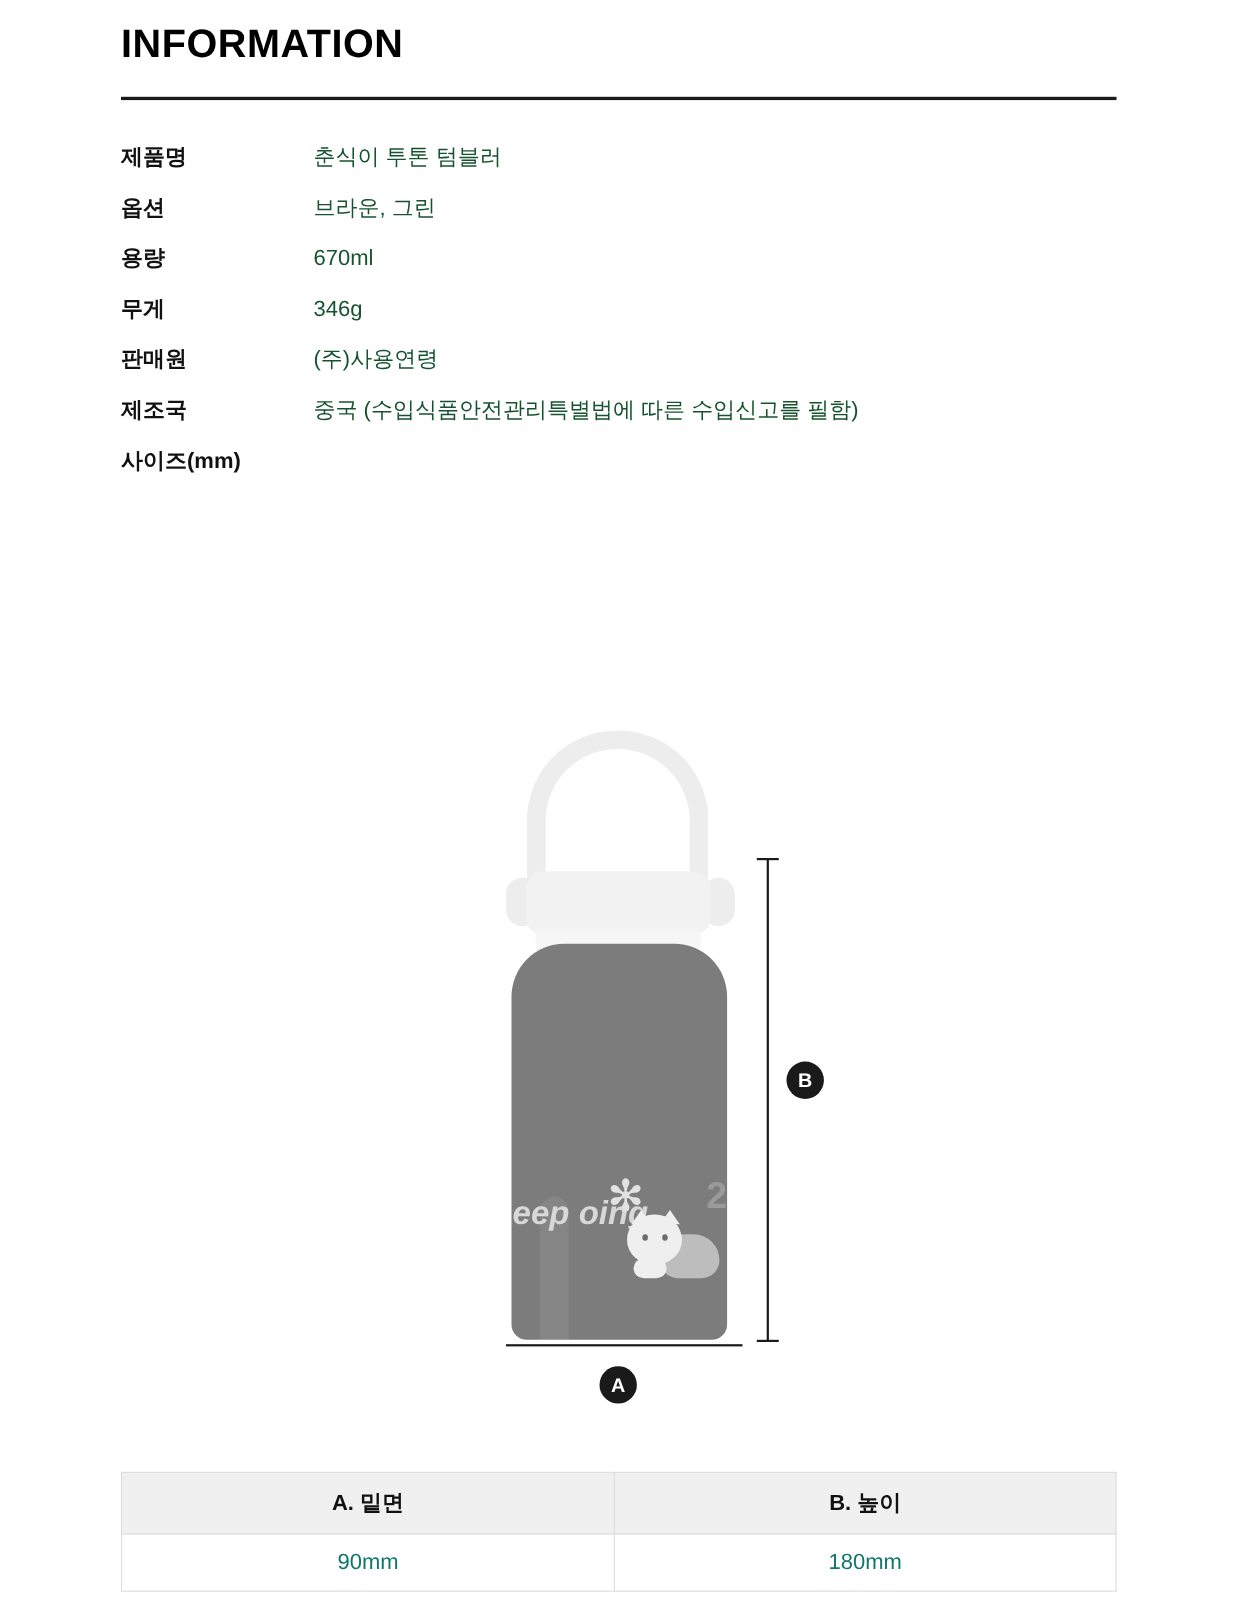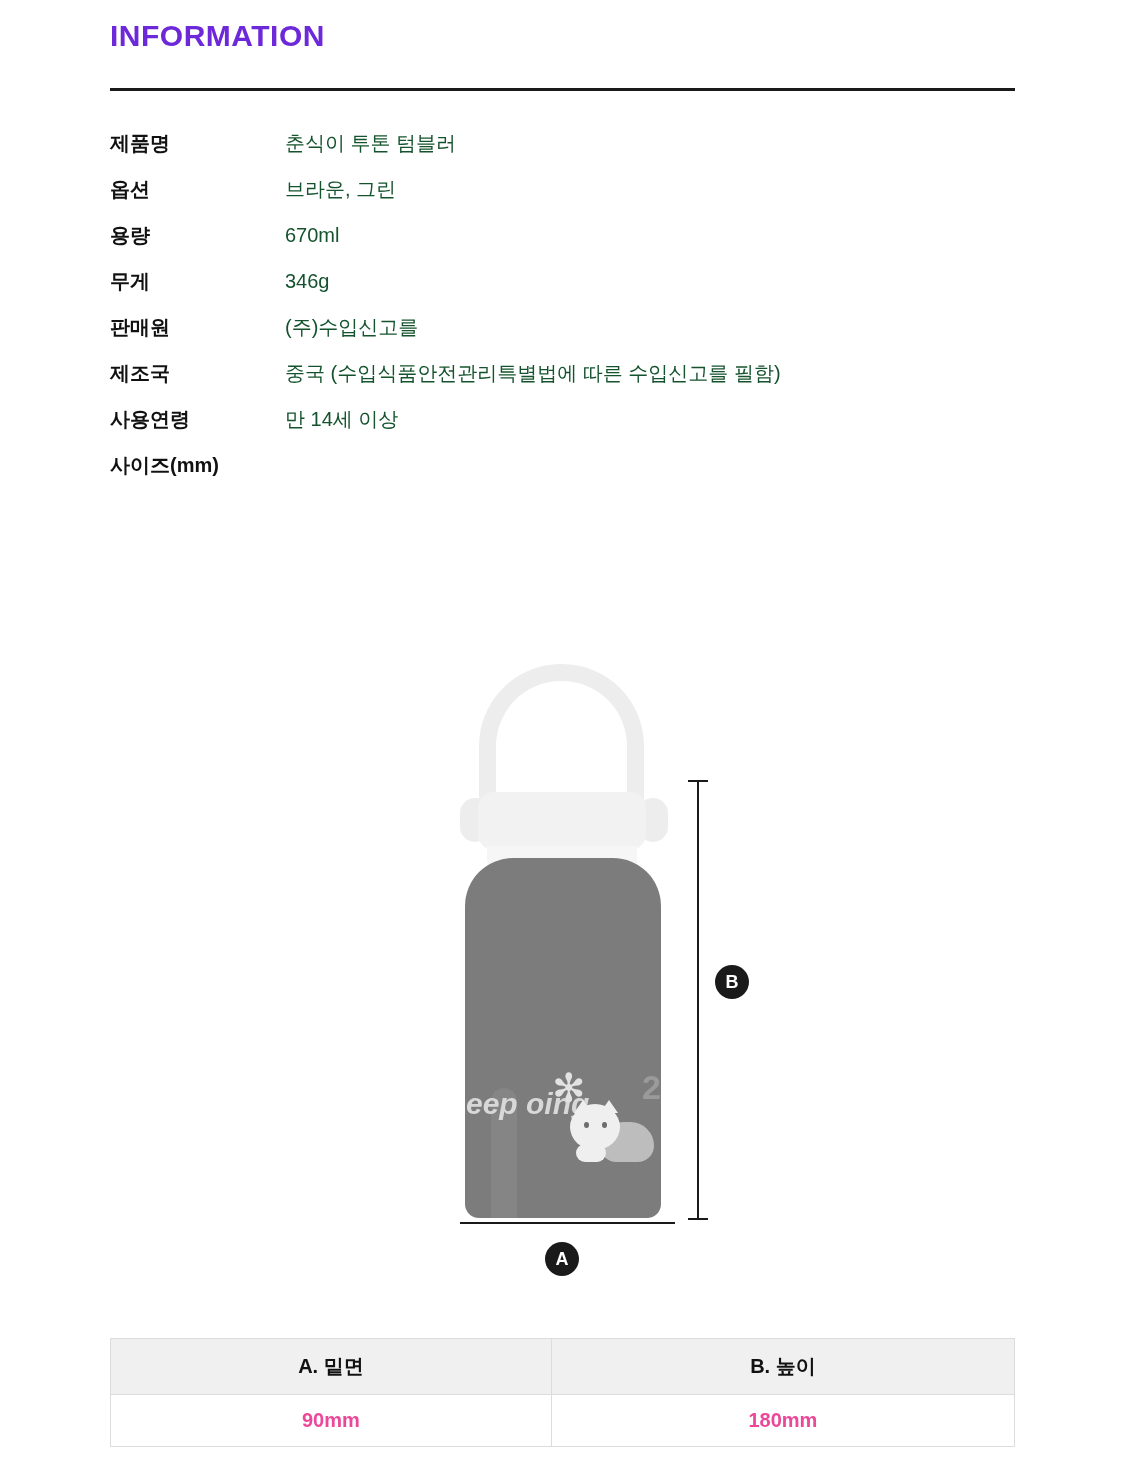--- a/index.html
+++ b/index.html
@@ -21,24 +21,24 @@
     height: 1470px;
   }
   
   .header {
     position: absolute;
     left: 110px;
     top: 18px;
     width: 905px;
   }
   .header-title {
-    font-size: 30px;
+    font-size: 36px;
     font-weight: 700;
     letter-spacing: 0.5px;
-    color: #6d28d9;
+    color: #000000;
     line-height: 1.2;
   }
   .header-rule {
     position: absolute;
     left: 110px;
     top: 88px;
     width: 905px;
     height: 3px;
     background: #1a1a1a;
   }
@@ -313,22 +313,22 @@
     padding: 14px 0;
     border: 1px solid #dcdcdc;
   }
   .size-table th {
     background: #f0f0f0;
     font-weight: 700;
     color: #111111;
   }
   .size-table td {
     background: #ffffff;
-    font-weight: 700;
-    color: #ec4899;
+    font-weight: 400;
+    color: #0f766e;
     border-top: none;
   }
 </style>
 </head>
 <body>
 
 <div class="page">
 
   <div class="header">
     <div class="header-title">INFORMATION</div>
@@ -353,32 +353,28 @@
       <div class="spec-value">670ml</div>
     </div>
 
     <div class="spec-row">
       <div class="spec-label">무게</div>
       <div class="spec-value">346g</div>
     </div>
 
     <div class="spec-row">
       <div class="spec-label">판매원</div>
-      <div class="spec-value">(주)수입신고를</div>
+      <div class="spec-value">(주)사용연령</div>
     </div>
 
     <div class="spec-row">
       <div class="spec-label">제조국</div>
       <div class="spec-value">중국 (수입식품안전관리특별법에 따른 수입신고를 필함)</div>
     </div>
 
-    <div class="spec-row">
-      <div class="spec-label">사용연령</div>
-      <div class="spec-value">만 14세 이상</div>
-    </div>
 
     <div class="spec-row size-row">
       <div class="spec-label">사이즈(mm)</div>
     </div>
 
   </div>
 
   <div class="diagram">
 
     <div class="bottle">

